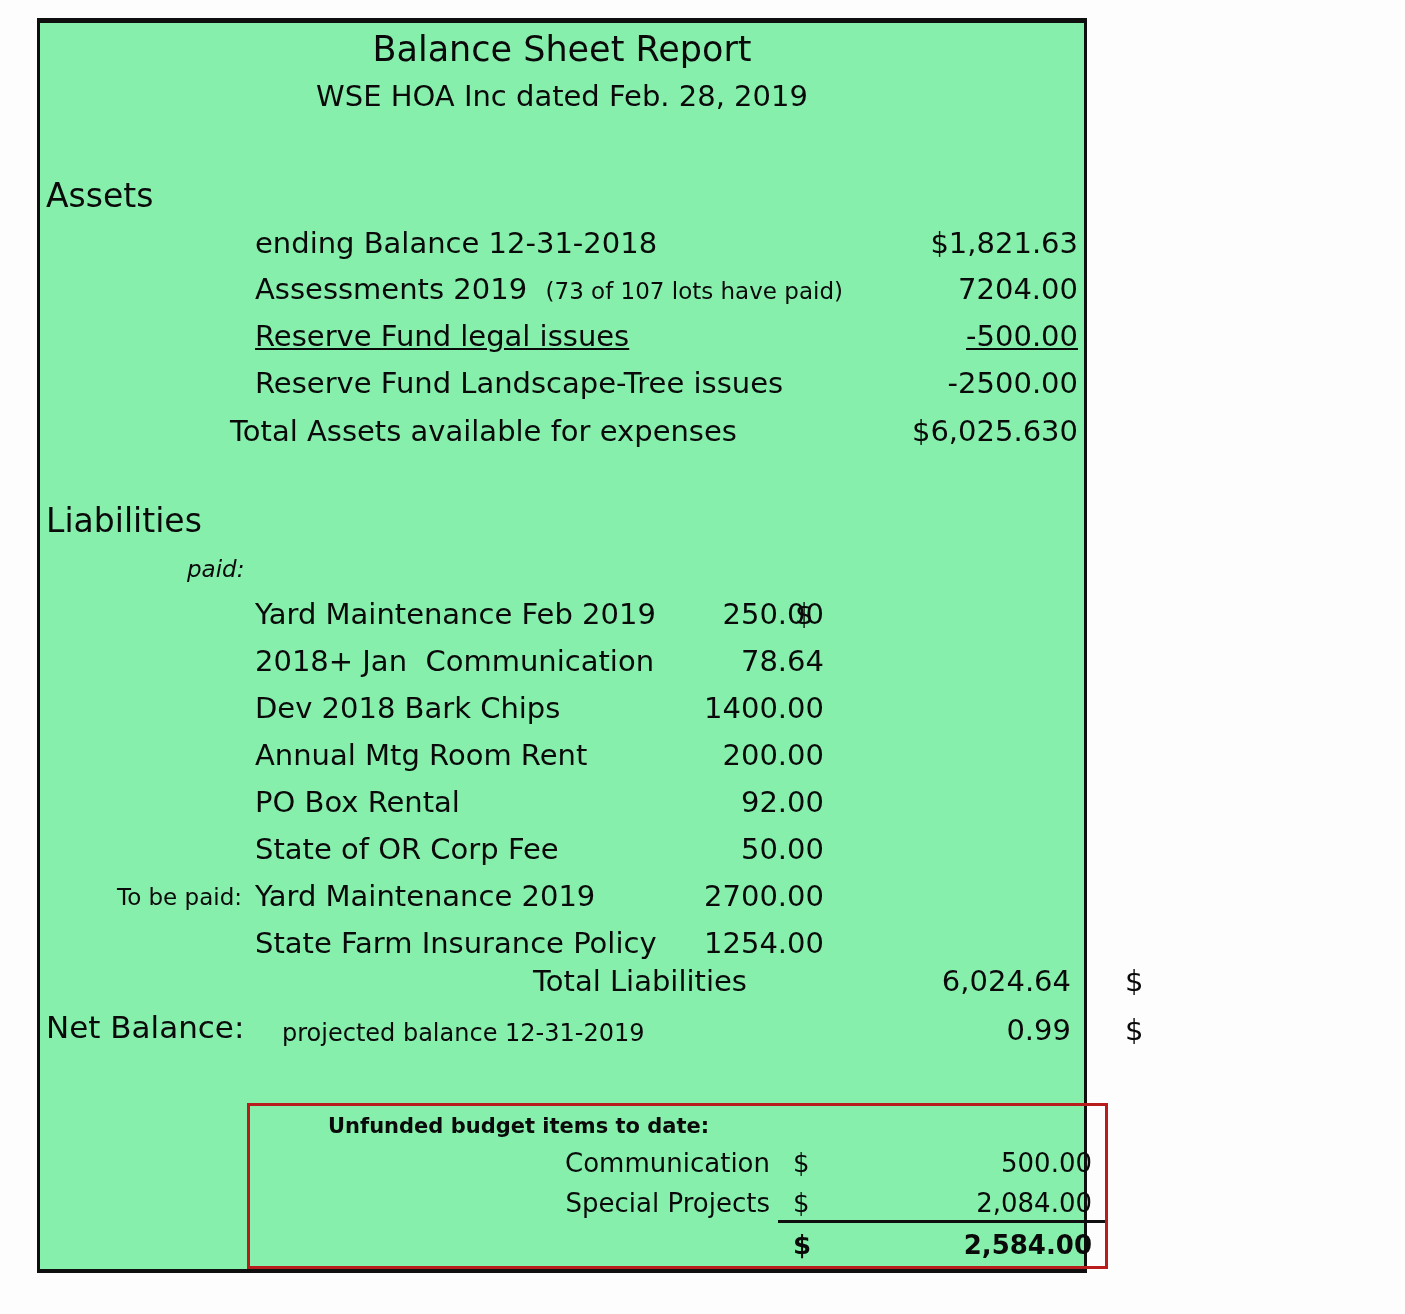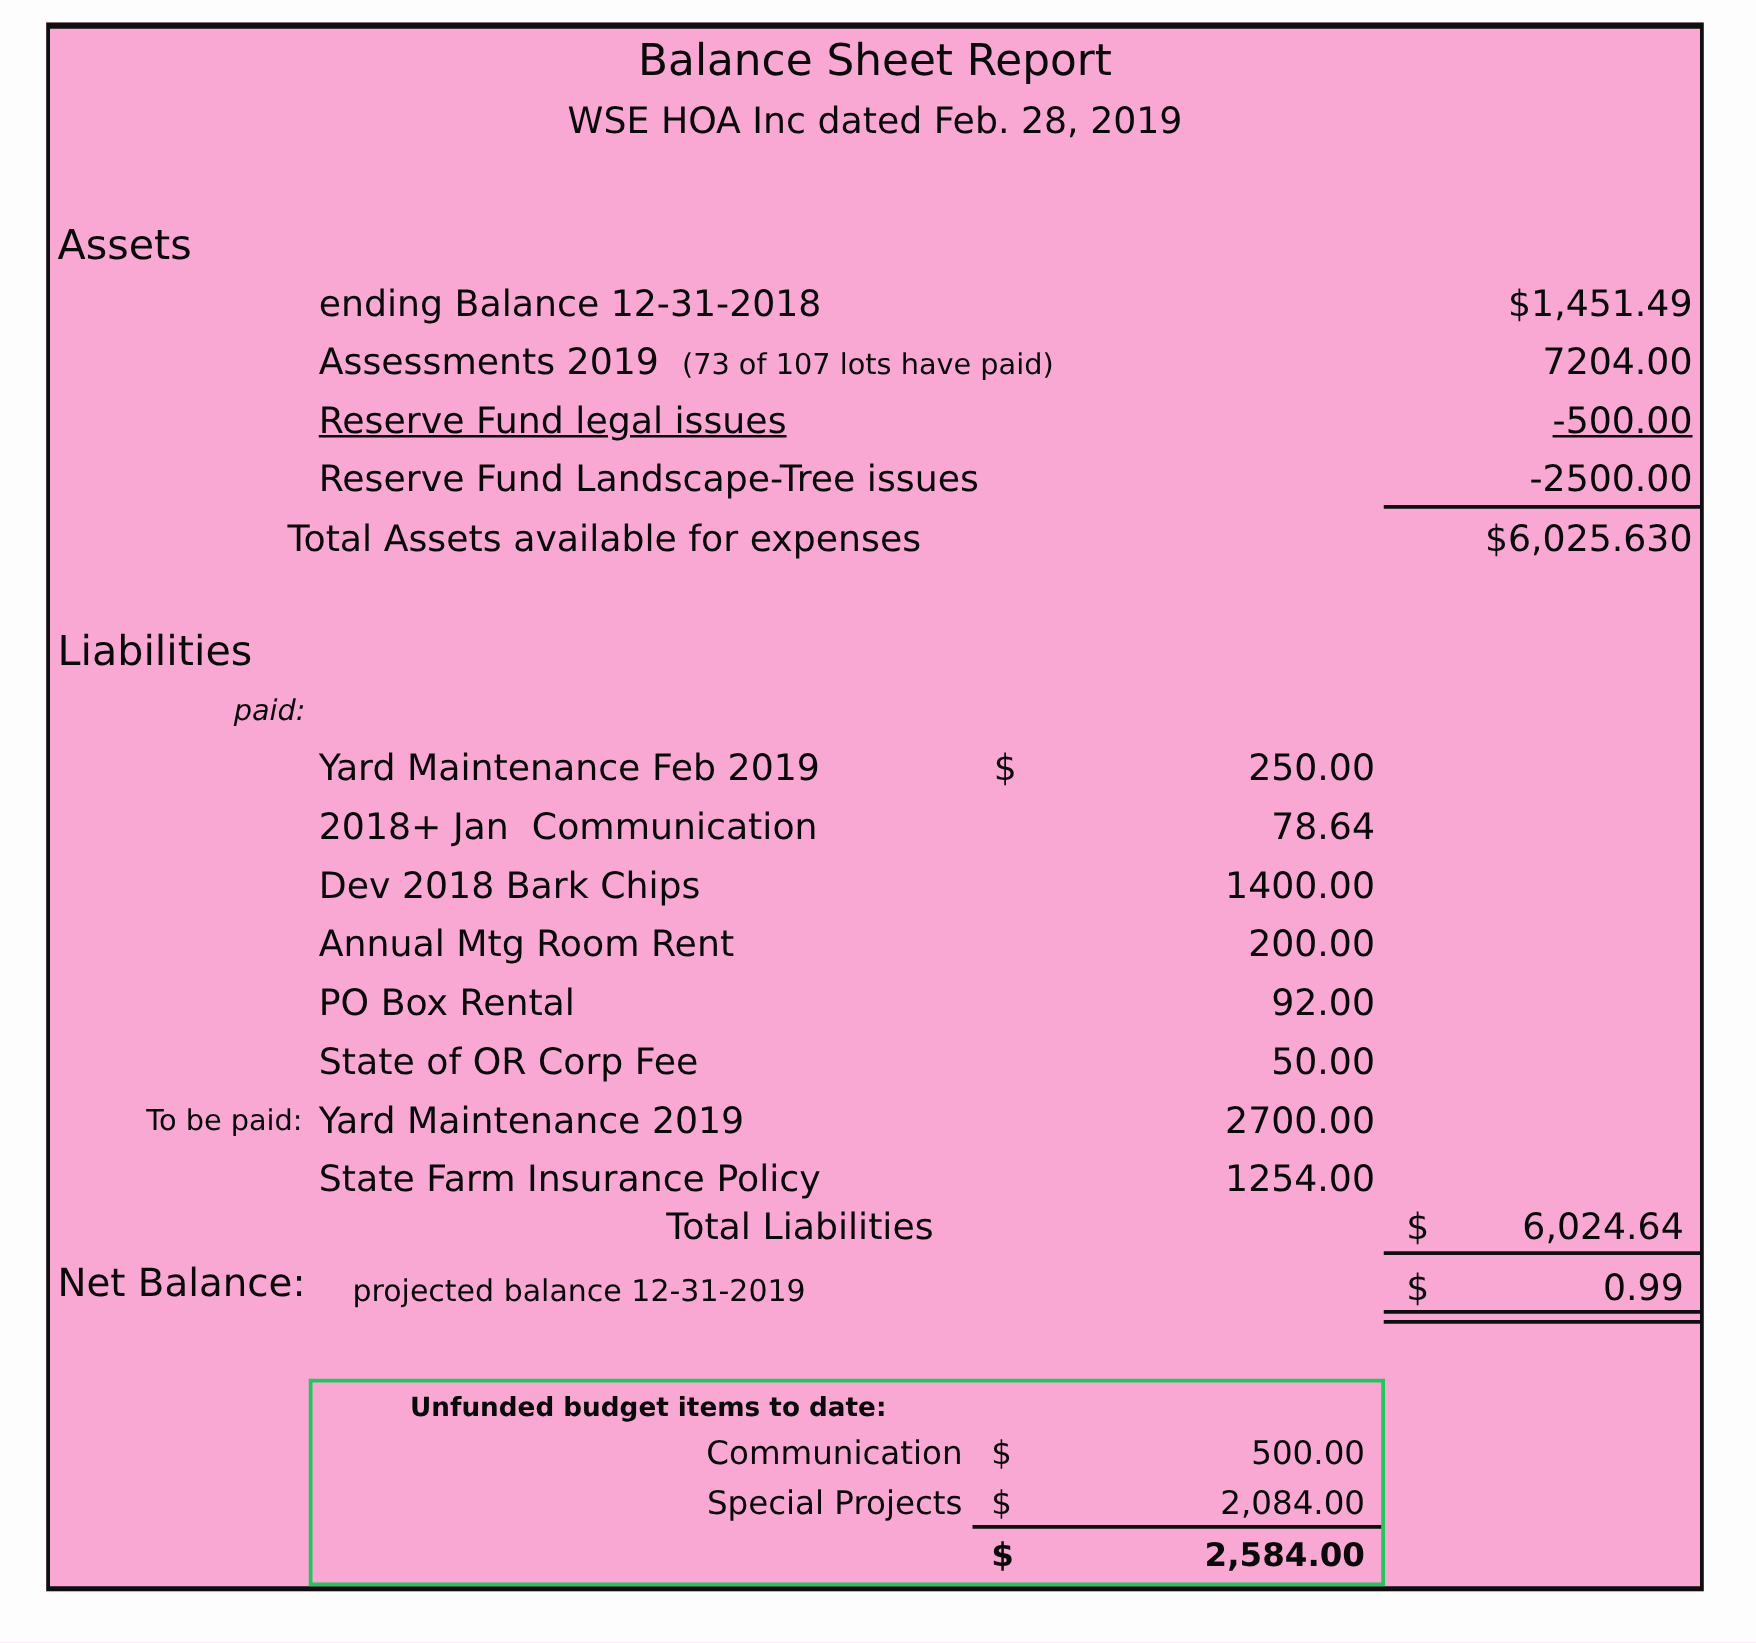--- a/index.html
+++ b/index.html
@@ -1,22 +1,22 @@
 <!DOCTYPE html>
 <html><head>
 <meta charset="utf-8">
 <style>
   * { margin:0; padding:0; box-sizing:border-box; }
   html,body { width:1405px; height:1314px; background:#fdfdfd; }
   body { font-family:"DejaVu Sans", sans-serif; color:#0a0a0a; position:relative; }
 
   .page-border {
-    position:absolute; left:37px; top:18px; width:1326px; height:1255px;
+    position:absolute; left:37px; top:18px; width:1050px; height:1255px;
     border:3px solid #0f0f0f; border-top-width:5px; border-bottom-width:4px;
-    background:#f9a8d4;
+    background:#86efac;
   }
   .abs { position:absolute; white-space:pre;text-align:right; }
 
   .doc-title    { left:0; right:0; top:6px;  text-align:center; font-size:35px; }
   .doc-subtitle { left:0; right:0; top:56px; text-align:center; font-size:29px; }
 
   .section-heading { font-size:33px; }
   .row-label  { font-size:29px; }
   .row-note   { font-size:23px; }
   .row-amount { font-size:29px; text-align:right; }
@@ -50,21 +50,21 @@
   
   .na-head { left:6px; top:986px; font-size:31px; }
   .na-note { left:242px; top:996px; font-size:24px; }
   .na-row { top:990px; }
   .net-double-rule { left:1067px; right:0; top:1025px; height:11px;
     border-top:3px solid #0f0f0f; border-bottom:3px solid #0f0f0f; }
 
   
   .unfunded-box {
     position:absolute; left:207px; top:1080px; width:861px; height:166px;
-    border:3px solid #22c55e;
+    border:3px solid #b91c1c;
   }
   .ub-head { left:78px; top:8px; font-size:21px; font-weight:bold; }
   .ub-r1 { top:42px; } .ub-r2 { top:82px; } .ub-total { top:124px; }
   .ub-label { left:0; width:520px; text-align:right; font-size:26px;padding-left:28px; }
   .ub-dollar { left:543px; font-size:26px; }
   .ub-amount { right:13px; font-size:26px; text-align:right; }
   .ub-rule { left:528px; right:0; top:114px; border-top:3px solid #0f0f0f; height:0; }
   .bold { font-weight:bold; }
 </style>
 </head>
@@ -72,21 +72,21 @@
 
 <div class="page-border">
 
   <div class="abs doc-title">Balance Sheet Report</div>
   <div class="abs doc-subtitle">WSE HOA Inc dated Feb. 28, 2019</div>
 
   <div class="abs section-heading a-head">Assets</div>
 
   <div>
     <span class="abs row-label a-label a-r1">ending Balance 12-31-2018</span>
-    <span class="abs row-amount a-amount a-r1">$1,451.49</span>
+    <span class="abs row-amount a-amount a-r1">$1,821.63</span>
   </div>
   <div>
     <span class="abs row-label a-label a-r2"><span>Assessments 2019</span>  <span class="row-note">(73 of 107 lots have paid)</span></span>
     <span class="abs row-amount a-amount a-r2">7204.00</span>
   </div>
   <div>
     <span class="abs row-label a-label a-r3">Reserve Fund legal issues</span>
     <span class="abs row-amount a-amount a-r3">-500.00</span>
   </div>
   <div>

